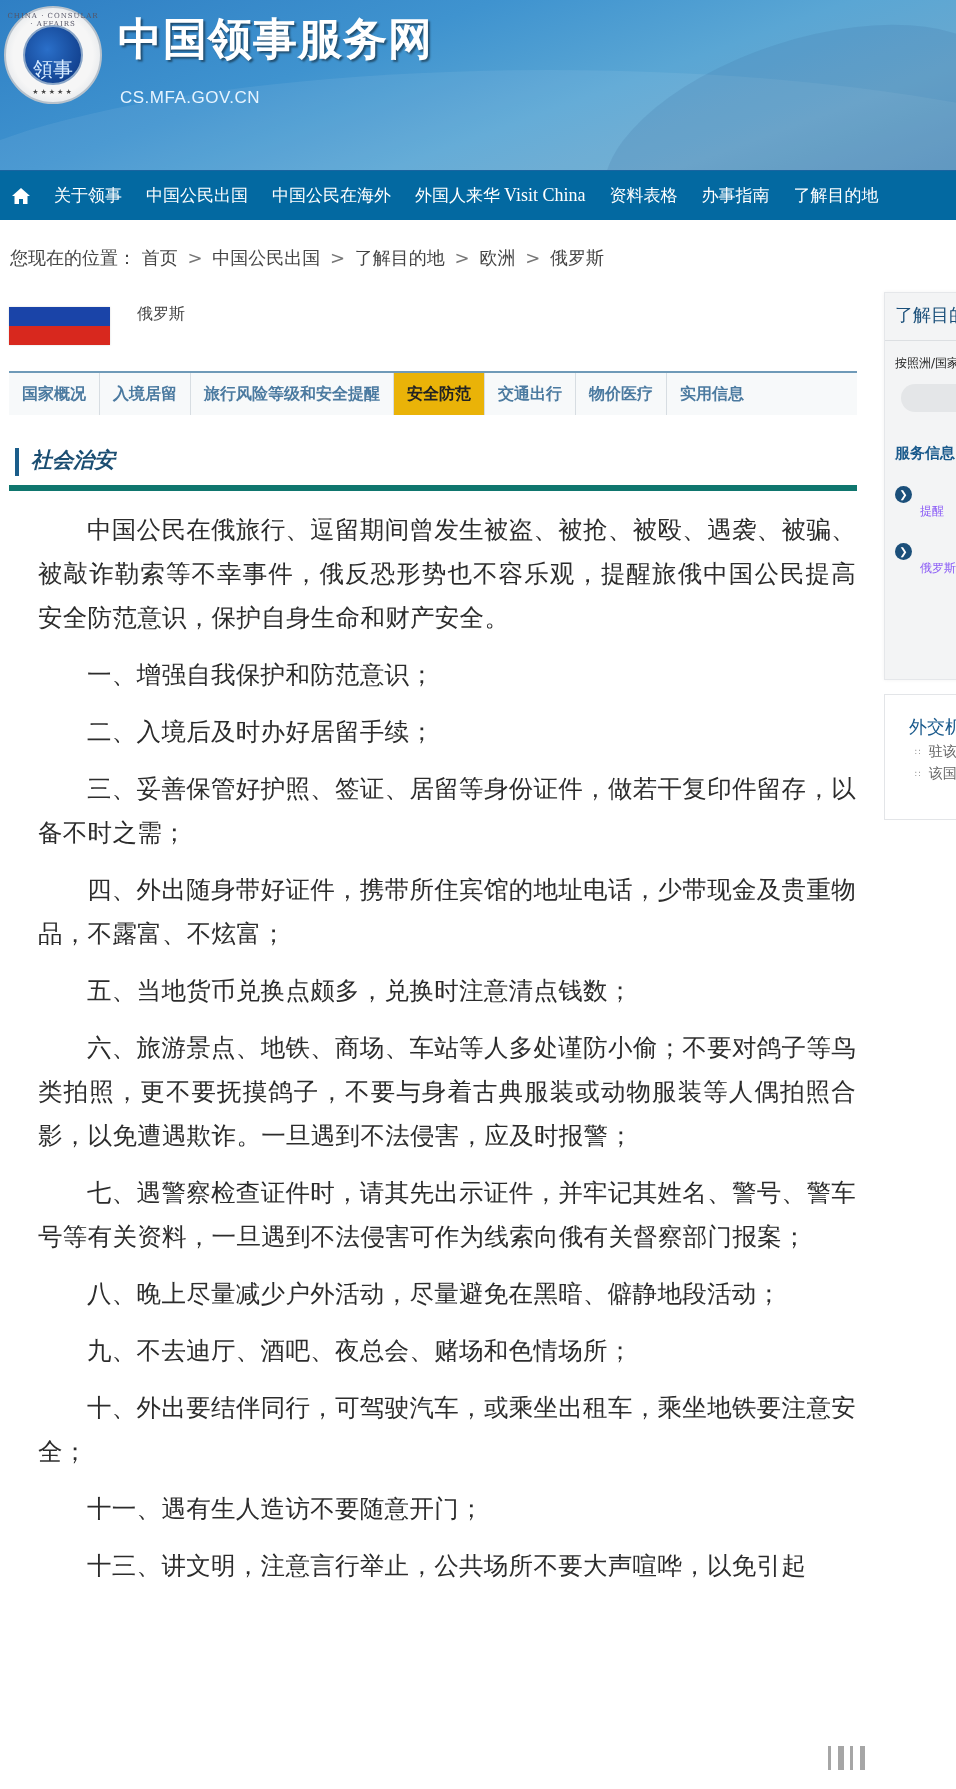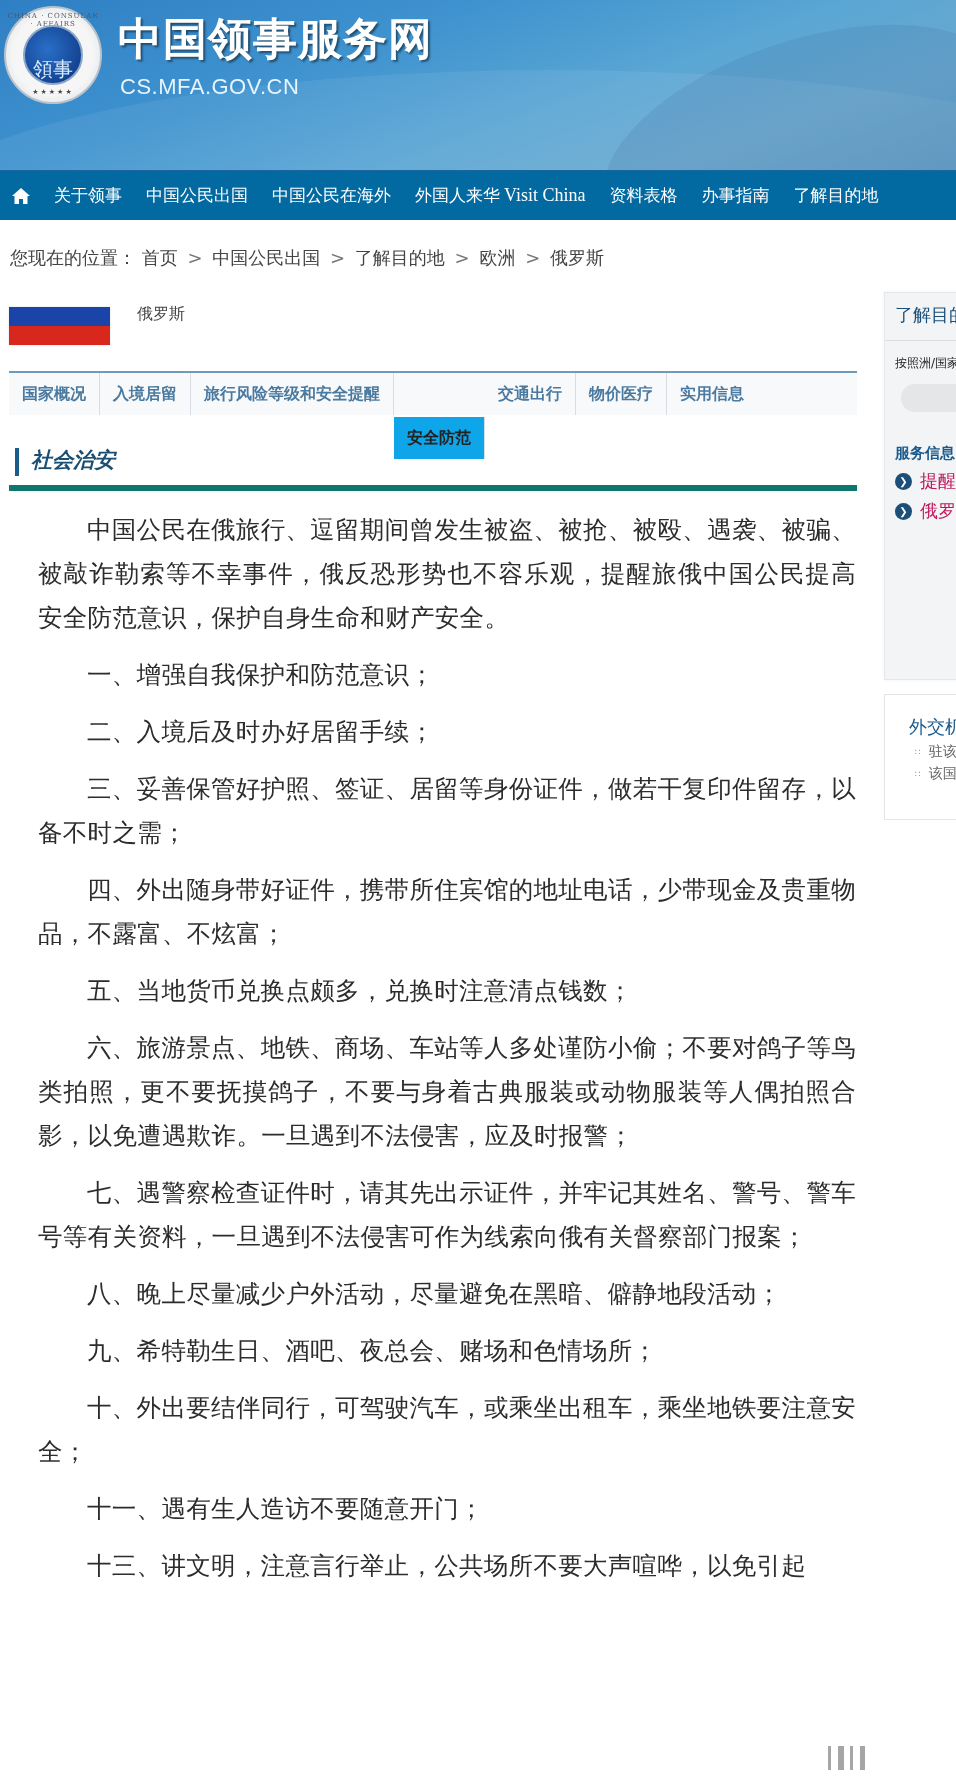--- a/index.html
+++ b/index.html
@@ -37,22 +37,22 @@
     font-family: "DejaVu Serif", serif; text-align: center; letter-spacing: 1px;
   }
   .emblem-ring span { position: absolute; left: 0; right: 0; top: 4px; }
   .emblem-stars { position: absolute; left: 0; right: 0; bottom: 6px; font-size: 7px; color: #444; text-align: center; letter-spacing: 2px; }
   .site-title {
     position: absolute; left: 118px; top: 10px; z-index: 2;
     font-family: "DejaVu Serif", serif; font-weight: bold; font-size: 44px; color: #ffffff;
     text-shadow: 2px 2px 2px rgba(0,0,0,0.45); letter-spacing: 1px;
   }
   .site-url {
-    position: absolute; left: 120px; top: 74px; z-index: 2;
-    font-family: "Liberation Sans", sans-serif; font-size: 22px; color: #e6f4ff; letter-spacing: 0.5px;
+    position: absolute; left: 120px; top: 88px; z-index: 2;
+    font-family: "Liberation Sans", sans-serif; font-size: 17px; color: #e6f4ff; letter-spacing: 0.5px;
   }
 
   
   .navbar {
     position: absolute; left: 0; top: 170px; width: 956px; height: 50px;
     background: #0369a1; display: flex; align-items: center; white-space: nowrap; overflow: hidden;
     border-top: 1px solid #1a64a0;
   }
   .nav-home { width: 42px; display: flex; justify-content: center; align-items: center; height: 100%; }
   .nav-item {
@@ -76,21 +76,21 @@
 
   
   .tabs {
     position: absolute; left: 9px; top: 371px; width: 848px; height: 44px;
     border-top: 2px solid #6f9ab8; display: flex; background: #f7f9fa;
   }
   .tab {
     font-size: 16px; font-weight: bold; color: #4b7aa0; padding: 0 13px; height: 42px;
     display: flex; align-items: center; border-right: 1px solid #d7dde2; white-space: nowrap;
   }
-  .tab.active { color: #222; background: #0ea5e9; margin-top: 44px; }
+  .tab.active { color: #222; background: #eab308; }
   .tab:last-child { border-right: none; }
 
   
   .section-head {
     position: absolute; left: 9px; top: 444px; width: 848px; height: 47px;
     border-bottom: 6px solid #0f766e;
     font-style: italic;
   }
   .section-bar { position: absolute; left: 6px; top: 4px; width: 4px; height: 28px; background: #1b5d8a; }
   .section-title { position: absolute; left: 22px; top: 2px; font-size: 21px; font-weight: bold; color: #1b4e72; }
@@ -117,21 +117,21 @@
     margin: 12px 0 0 16px; height: 28px; border-radius: 14px 0 0 14px; background: #e4e6e8; width: 64px;
   }
   .side-sub {
     font-size: 15px; font-weight: bold; color: #1a5a8c; padding: 32px 0 0 10px; white-space: nowrap; overflow: hidden;
   }
   .side-link { display: flex; align-items: center; padding: 6px 0 0 10px; white-space: nowrap; overflow: hidden; }
   .side-link .dot {
     width: 17px; height: 17px; border-radius: 50%; background: #1b4f7a; color: #fff;
     font-size: 10px; display: flex; align-items: center; justify-content: center; margin-right: 8px; flex-shrink: 0;
   }
-  .side-link .txt { font-size: 18px; color: #be185d; }
+  .side-link .txt { font-size: 12px; color: #8b5cf6; margin-top: 34px; }
 
   .side-box2 {
     margin-top: 14px; width: 80px; height: 126px; background: #fff; border: 1px solid #e3e5e8; border-right: none;
   }
   .side2-title { font-size: 18px; color: #1a5a8c; padding: 20px 0 0 24px; white-space: nowrap; overflow: hidden; }
   .side2-link { display: flex; align-items: center; padding: 4px 0 0 30px; white-space: nowrap; overflow: hidden; }
   .side2-link .ic { font-size: 9px; color: #999; margin-right: 8px; }
   .side2-link .txt { font-size: 14px; color: #666; }
 
   
@@ -225,21 +225,21 @@
 <div class="article">
   <p class="para">中国公民在俄旅行、逗留期间曾发生被盗、被抢、被殴、遇袭、被骗、被敲诈勒索等不幸事件，俄反恐形势也不容乐观，提醒旅俄中国公民提高安全防范意识，保护自身生命和财产安全。</p>
   <p class="para">一、增强自我保护和防范意识；</p>
   <p class="para">二、入境后及时办好居留手续；</p>
   <p class="para">三、妥善保管好护照、签证、居留等身份证件，做若干复印件留存，以备不时之需；</p>
   <p class="para">四、外出随身带好证件，携带所住宾馆的地址电话，少带现金及贵重物品，不露富、不炫富；</p>
   <p class="para">五、当地货币兑换点颇多，兑换时注意清点钱数；</p>
   <p class="para">六、旅游景点、地铁、商场、车站等人多处谨防小偷；不要对鸽子等鸟类拍照，更不要抚摸鸽子，不要与身着古典服装或动物服装等人偶拍照合影，以免遭遇欺诈。一旦遇到不法侵害，应及时报警；</p>
   <p class="para">七、遇警察检查证件时，请其先出示证件，并牢记其姓名、警号、警车号等有关资料，一旦遇到不法侵害可作为线索向俄有关督察部门报案；</p>
   <p class="para">八、晚上尽量减少户外活动，尽量避免在黑暗、僻静地段活动；</p>
-  <p class="para">九、希特勒生日、酒吧、夜总会、赌场和色情场所；</p>
+  <p class="para">九、不去迪厅、酒吧、夜总会、赌场和色情场所；</p>
   <p class="para">十、外出要结伴同行，可驾驶汽车，或乘坐出租车，乘坐地铁要注意安全；</p>
   <p class="para">十一、遇有生人造访不要随意开门；</p>
   <p class="para">十三、讲文明，注意言行举止，公共场所不要大声喧哗，以免引起</p>
 </div>
 
 <div class="sidebar">
   <div class="side-box1">
     <div class="side-title">了解目的地</div>
     <div class="side-label">按照洲/国家</div>
     <div class="side-select"></div>

